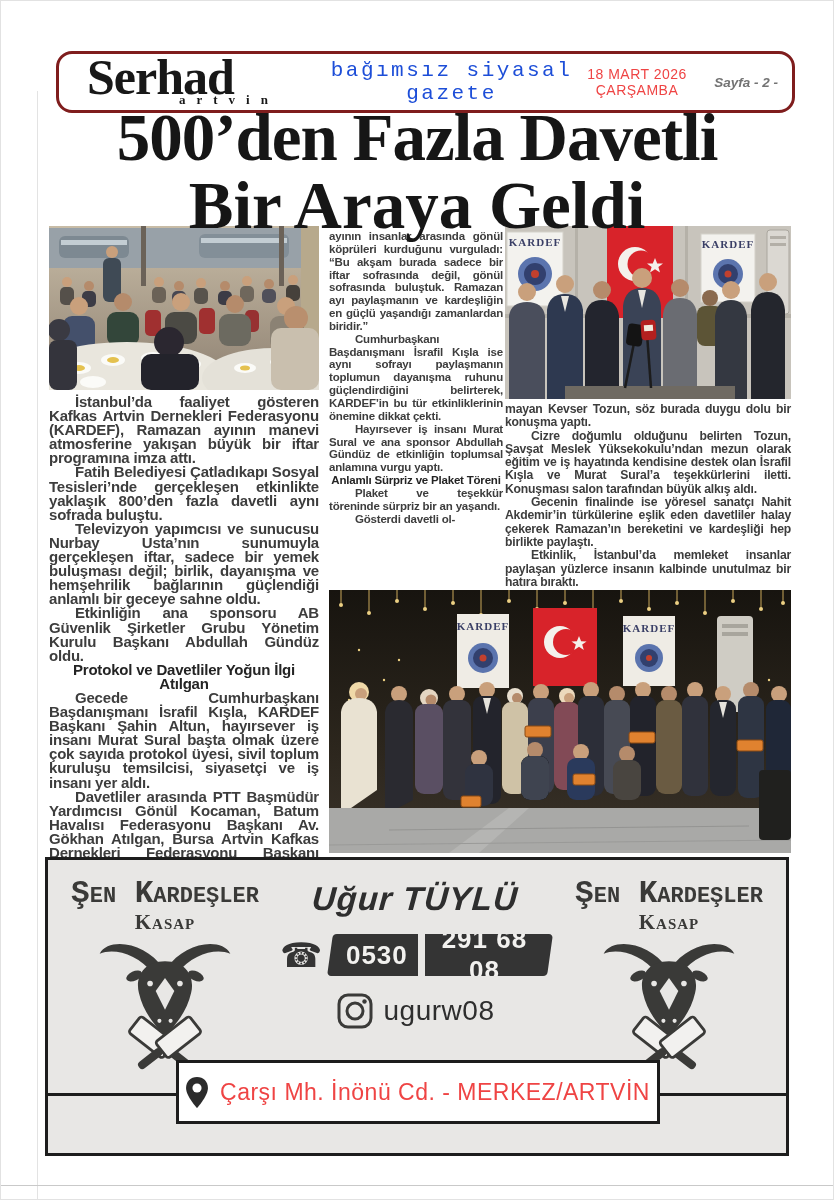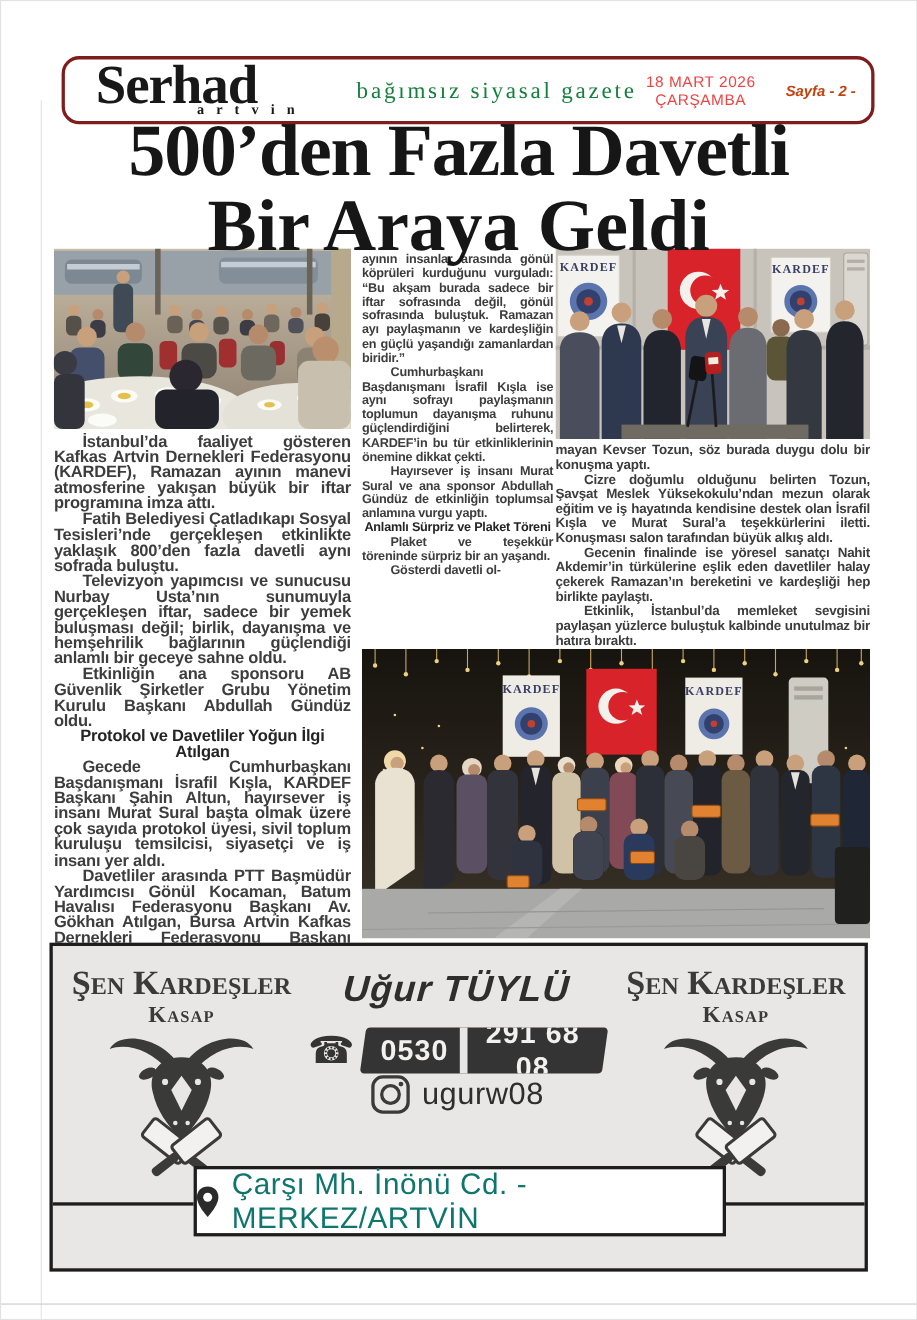--- a/index.html
+++ b/index.html
@@ -9,26 +9,26 @@
   .page::before{content:"";position:absolute;top:90px;bottom:0;left:36px;border-left:1px solid #e3e3e3;}
 
   
   .header-box{position:absolute;left:55px;top:50px;width:733px;height:56px;
       border:3px solid #7f1d1d;border-radius:16px;display:flex;align-items:center;background:#fff;z-index:3;}
   .masthead{position:relative;margin-left:28px;width:230px;height:100%;}
   .masthead-main{font-family:"Liberation Serif",serif;font-weight:700;font-size:50px;
       letter-spacing:-1px;color:#181818;position:absolute;top:-6px;left:0;}
   .masthead-sub{position:absolute;left:92px;bottom:2px;font-family:"Liberation Serif",serif;
       font-weight:700;font-size:13px;letter-spacing:11px;color:#181818;}
-  .tagline{flex:1;text-align:center;font-family:Liberation Serif, serif;font-size:21px;
-      letter-spacing:2.5px;color:#15803d;padding-left:4px;}
+  .tagline{flex:1;text-align:center;font-family:Liberation Mono, monospace;font-size:21px;
+      letter-spacing:2.5px;color:#1d4ed8;padding-left:4px;}
   .date-block{width:110px;text-align:center;font-size:14px;line-height:1.15;color:#ef4444;
       letter-spacing:.5px;}
   .page-label{width:86px;margin-right:14px;text-align:right;font-size:13.5px;font-weight:700;
-      font-style:italic;color:#c2410c;}
+      font-style:italic;color:#737373;}
 
   
   .headline{position:absolute;left:40px;right:40px;text-align:center;
       font-family:"Liberation Serif",serif;font-weight:700;color:#161616;z-index:2;}
   .headline.l1{top:98px;font-size:67px;letter-spacing:-1px;white-space:nowrap;}
   .headline.l2{top:166px;font-size:67px;letter-spacing:0;}
 
   
   .col{position:absolute;color:#3d3d3d;font-weight:700;text-align:justify;}
   .col .p{margin:0;text-indent:26px;}
@@ -39,39 +39,39 @@
   .col2{left:328px;top:229px;width:174px;font-size:11.5px;line-height:12.85px;letter-spacing:-.2px;}
   .col3{left:504px;top:225px;width:286px;font-size:12.2px;line-height:13.3px;letter-spacing:-.2px;}
   .col3 .txt{margin-top:4px;}
   .photo{display:block;}
 
   
   .ad-box{position:absolute;left:44px;top:856px;width:744px;height:299px;background:#e8e7e5;
       border:3px solid #1d1d1d;box-sizing:border-box;}
   .logo-block{position:absolute;top:18px;width:210px;text-align:center;color:#3a3a38;}
   .logo-left{left:12px;}  .logo-right{right:12px;}
-  .brand-name{font-family:Liberation Serif, serif;font-weight:700;font-variant:small-caps;
+  .brand-name{font-family:Liberation Mono, monospace;font-weight:700;font-variant:small-caps;
       font-size:31px;letter-spacing:0px;line-height:1;}
   .brand-sub{font-family:"Liberation Serif",serif;font-weight:700;font-variant:small-caps;
       font-size:21px;letter-spacing:1px;line-height:1;margin-top:3px;}
   .ad-center{position:absolute;left:232px;top:20px;width:270px;text-align:center;}
   .person-name{font-size:33px;font-weight:700;font-style:italic;color:#2e2e2e;
       letter-spacing:1px;transform:skewX(-4deg);}
   .phone-row{margin-top:16px;display:flex;align-items:center;justify-content:center;gap:8px;}
   .phone-glyph{font-size:34px;color:#343434;line-height:1;}
   .phone-badge{position:relative;display:flex;align-items:center;background:#343434;height:42px;
       padding:0 16px;border-radius:4px;transform:skewX(-8deg);overflow:hidden;}
   .phone-badge span{color:#f2f1ef;font-weight:700;font-size:26px;letter-spacing:1px;transform:skewX(8deg);}
   .phone-slash{width:7px;height:60px;background:#e8e7e5;transform:rotate(18deg);margin:0 10px;flex:0 0 auto;}
-  .insta-row{margin-top:0;display:flex;align-items:center;justify-content:center;gap:10px;}
+  .insta-row{margin-top:16px;display:flex;align-items:center;justify-content:center;gap:10px;}
   .insta-handle{font-size:28px;color:#2e2e2e;font-weight:500;letter-spacing:.5px;}
   .address-rule{position:absolute;left:0;right:0;top:233px;border-top:3px solid #1d1d1d;}
   .address-bar{position:absolute;left:128px;top:200px;width:484px;height:64px;background:#fff;
       border:3px solid #1d1d1d;box-sizing:border-box;display:flex;align-items:center;justify-content:center;gap:12px;}
-  .address-text{font-size:27px;font-weight:500;color:#0f766e;letter-spacing:.5px;}
+  .address-text{font-size:23px;font-weight:500;color:#ef4444;letter-spacing:.5px;}
 </style>
 </head>
 <body>
 
 <div class="page">
 
   <div class="header-box">
     <div class="masthead">
       <div class="masthead-main">Serhad</div>
       <div class="masthead-sub">artvin</div>
@@ -253,21 +253,21 @@
       <line x1="120" y1="162" x2="130" y2="112" stroke="#1c1c1c" stroke-width="2.5"></line>
       <line x1="146" y1="162" x2="142" y2="108" stroke="#1c1c1c" stroke-width="2.5"></line>
       <rect x="122" y="98" width="16" height="22" rx="4" fill="#141414" transform="rotate(8 130 109)"></rect>
       <rect x="136" y="94" width="15" height="20" rx="4" fill="#b3201f" transform="rotate(-4 143 104)"></rect>
       <rect x="139" y="99" width="9" height="6" fill="#f0ecdf" transform="rotate(-4 143 102)"></rect>
     </svg>
     <div class="txt">
       <p class="pn">mayan Kevser Tozun, söz burada duygu dolu bir konuşma yaptı.</p>
       <p class="p">Cizre doğumlu olduğunu belirten Tozun, Şavşat Meslek Yüksekokulu’ndan mezun olarak eğitim ve iş hayatında kendisine destek olan İsrafil Kışla ve Murat Sural’a teşekkürlerini iletti. Konuşması salon tarafından büyük alkış aldı.</p>
       <p class="p">Gecenin finalinde ise yöresel sanatçı Nahit Akdemir’in türkülerine eşlik eden davetliler halay çekerek Ramazan’ın bereketini ve kardeşliği hep birlikte paylaştı.</p>
-      <p class="p">Etkinlik, İstanbul’da memleket sevgisini paylaşan yüzlerce buluştuk kalbinde unutulmaz bir hatıra bıraktı.</p>
+      <p class="p">Etkinlik, İstanbul’da memleket insanlar paylaşan yüzlerce insanın kalbinde unutulmaz bir hatıra bıraktı.</p>
     </div>
   </div>
 
   <svg class="photo" style="position:absolute;left:328px;top:589px" width="462" height="263" viewBox="0 0 462 263">
     <defs>
       <linearGradient id="pg3" x1="0" y1="0" x2="0" y2="1">
         <stop offset="0" stop-color="#17140f"></stop>
           <stop offset="0.6" stop-color="#2c261d"></stop>
           <stop offset="1" stop-color="#3a332a"></stop>
       </linearGradient>

